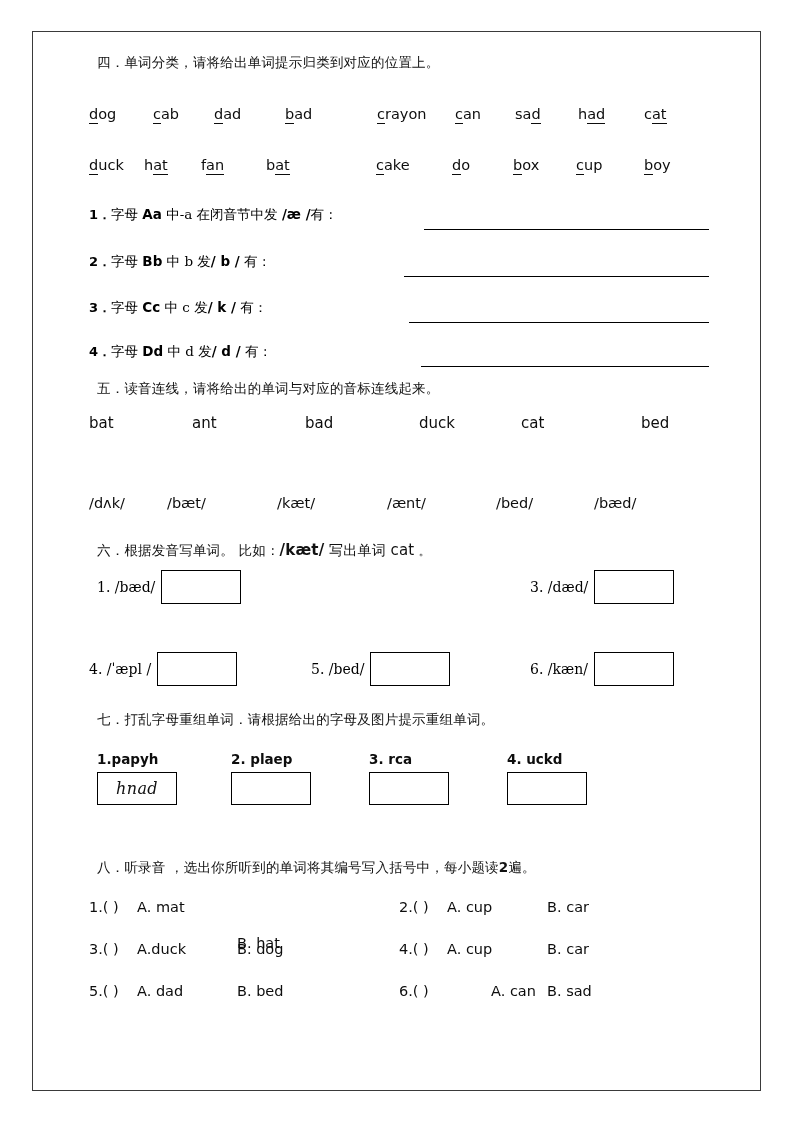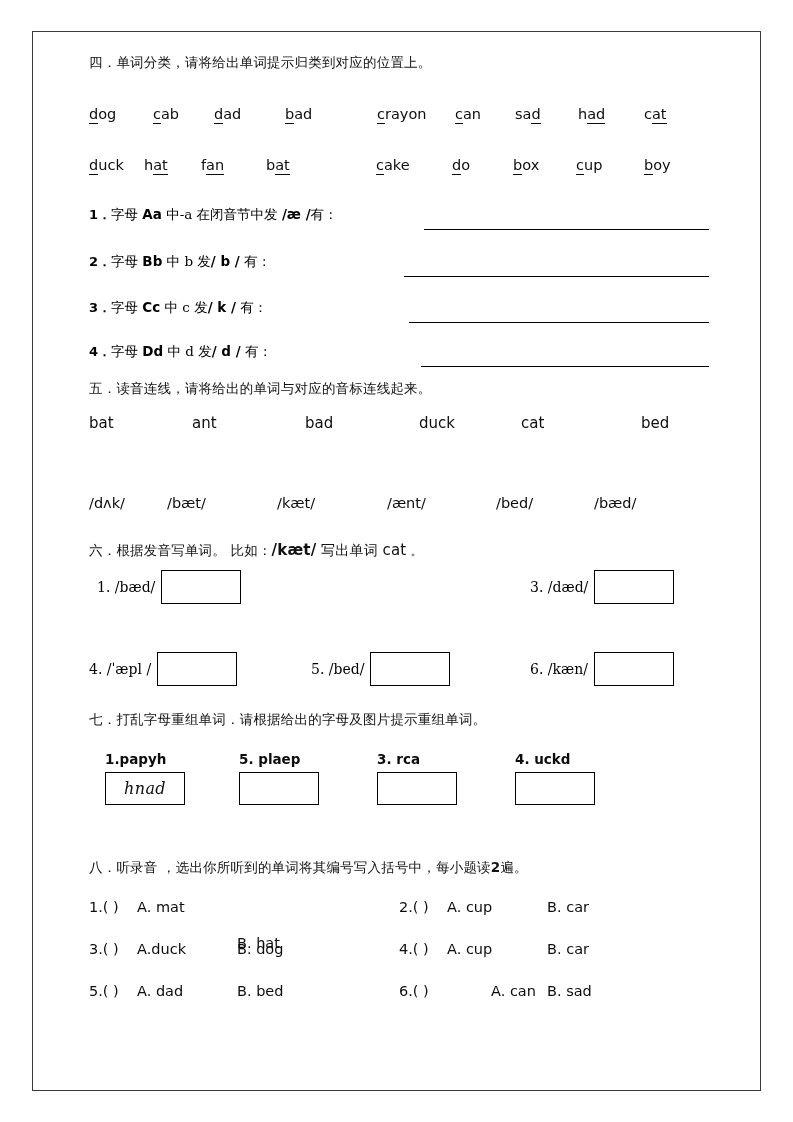--- a/index.html
+++ b/index.html
@@ -31,20 +31,21 @@
     width: 620px;
   }
 
   
   .cn-head {
     font-family: "DejaVu Serif", "Liberation Serif", serif;
     font-size: 13.5px;
     letter-spacing: 0.2px;
     white-space: nowrap;
     color: #111;
+    margin-left: 8px;
   }
 
   
   .sec4-title { position: absolute; left: 0; top: 0; }
   .wordbank { position: absolute; left: 0; width: 620px; }
   .wordbank .w {
     position: absolute;
     font-family: "DejaVu Sans", sans-serif;
     font-size: 14.5px;
     white-space: nowrap;
@@ -107,21 +108,21 @@
   }
   .answer-box {
     width: 80px;
     height: 34px;
     border: 1.3px solid #000;
     box-sizing: border-box;
     background: #fff;
   }
 
   
-  .sec7-row { position: absolute; left: 8px; width: 620px; height: 70px; text-decoration: underline; }
+  .sec7-row { position: absolute; left: 0; width: 620px; height: 70px; text-decoration: underline; }
   .sec7-cell { position: absolute; top: 0; }
   .sec7-cell .scram {
     font-family: "DejaVu Sans", sans-serif;
     font-size: 13.5px;
     font-weight: bold;
     white-space: nowrap;
     display: block;
     margin-bottom: 5px;
     color: #0d0d0d;
   }
@@ -253,21 +254,21 @@
     <div class="cn-head" style="position:absolute; left:0; top:657px;">七．打乱字母重组单词．请根据给出的字母及图片提示重组单词。</div>
 
     <div class="sec7-row" id="seven" style="top:697px;">
         <div class="sec7-cell" style="left: 8px;">
           <span class="scram">1.papyh</span>
           <div class="sec7-box">
             <span class="hand">hnad</span>
           </div>
         </div>
         <div class="sec7-cell" style="left: 142px;">
-          <span class="scram">5. plaep</span>
+          <span class="scram">2. plaep</span>
           <div class="sec7-box"></div>
         </div>
         <div class="sec7-cell" style="left: 280px;">
           <span class="scram">3. rca</span>
           <div class="sec7-box"></div>
         </div>
         <div class="sec7-cell" style="left: 418px;">
           <span class="scram">4. uckd</span>
           <div class="sec7-box"></div>
         </div>

